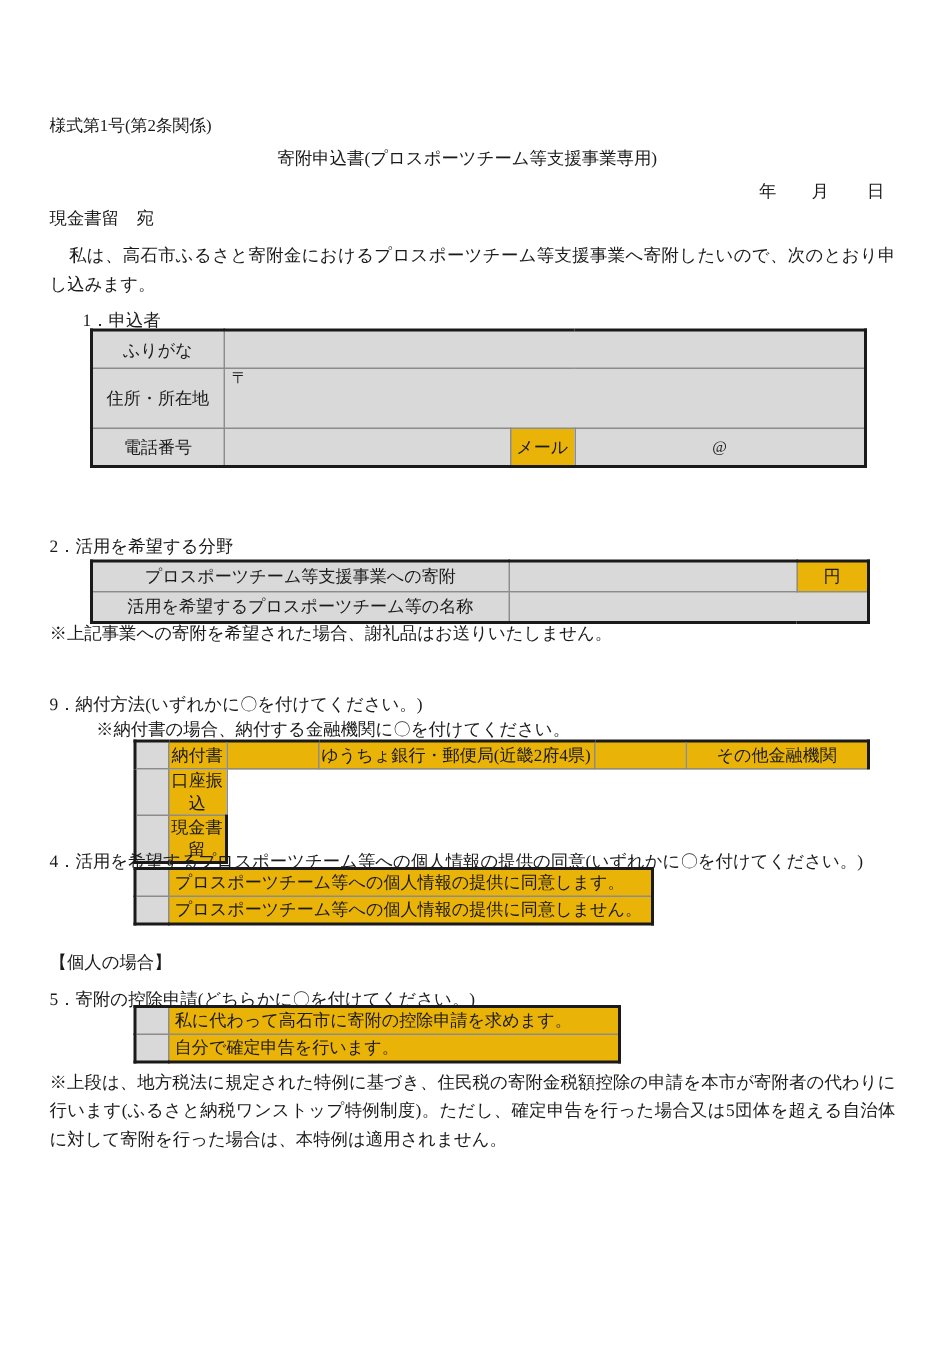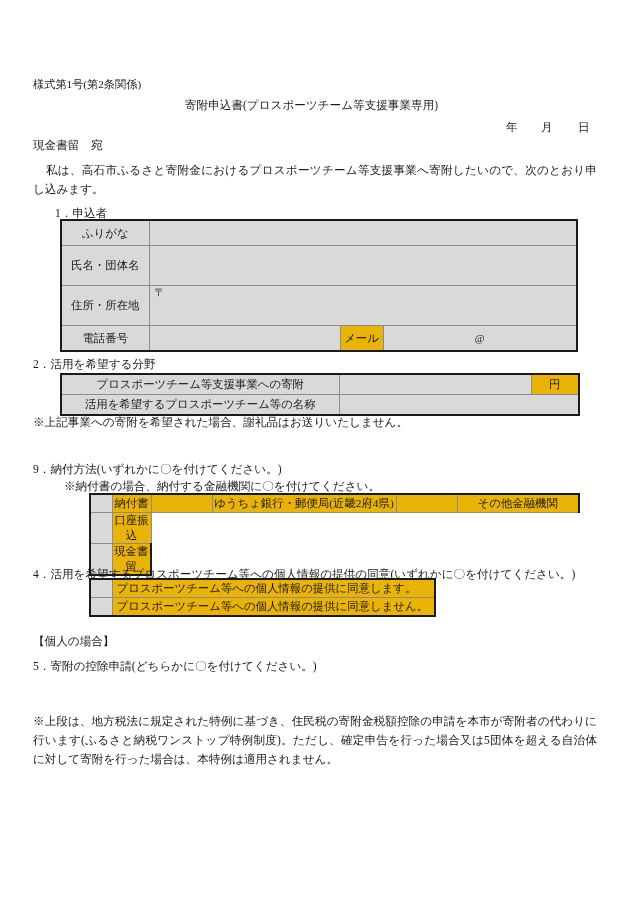--- a/index.html
+++ b/index.html
@@ -142,24 +142,20 @@
         <col style="width:191px">
       <col style="width:43px">
         <col style="width:194px">
     </colgroup>
     <tbody>
       <tr>
         <td class="gray ctr">ふりがな</td>
         <td class="gray" colspan="3"></td>
       </tr>
       <tr class="tall">
-        <td class="gray ctr">氏名・団体名</td>
-        <td class="gray" colspan="3"></td>
-      </tr>
-      <tr class="tall">
         <td class="gray ctr">住所・所在地</td>
         <td class="gray" colspan="3" style="vertical-align:top">
           <span class="postal">〒</span>
         </td>
       </tr>
       <tr>
         <td class="gray ctr">電話番号</td>
         <td class="gray"></td>
         <td class="white ctr">メール</td>
         <td class="gray ctr">
@@ -248,17 +244,33 @@
         <td class="gray mark"></td>
         <td class="white lft">プロスポーツチーム等への個人情報の提供に同意しません。</td>
       </tr>
     </tbody>
   </table>
 
   <div class="sec-head" id="personal-head">【個人の場合】</div>
 
   <div class="sec-head" id="sec5-head">5．寄附の控除申請(どちらかに〇を付けてください。)</div>
 
+  <table class="outer" id="tbl-deduct">
+    <colgroup>
+        <col style="width:22px">
+        <col style="width:301px">
+      </colgroup>
+    <tbody>
+      <tr>
+        <td class="gray mark"></td>
+        <td class="white lft">私に代わって高石市に寄附の控除申請を求めます。</td>
+      </tr>
+      <tr>
+        <td class="gray mark"></td>
+        <td class="white lft">自分で確定申告を行います。</td>
+      </tr>
+    </tbody>
+  </table>
 
   <div id="note-deduct">※上段は、地方税法に規定された特例に基づき、住民税の寄附金税額控除の申請を本市が寄附者の代わりに行います(ふるさと納税ワンストップ特例制度)。ただし、確定申告を行った場合又は5団体を超える自治体に対して寄附を行った場合は、本特例は適用されません。</div>
 
 
 </div>
 
 </body></html>

